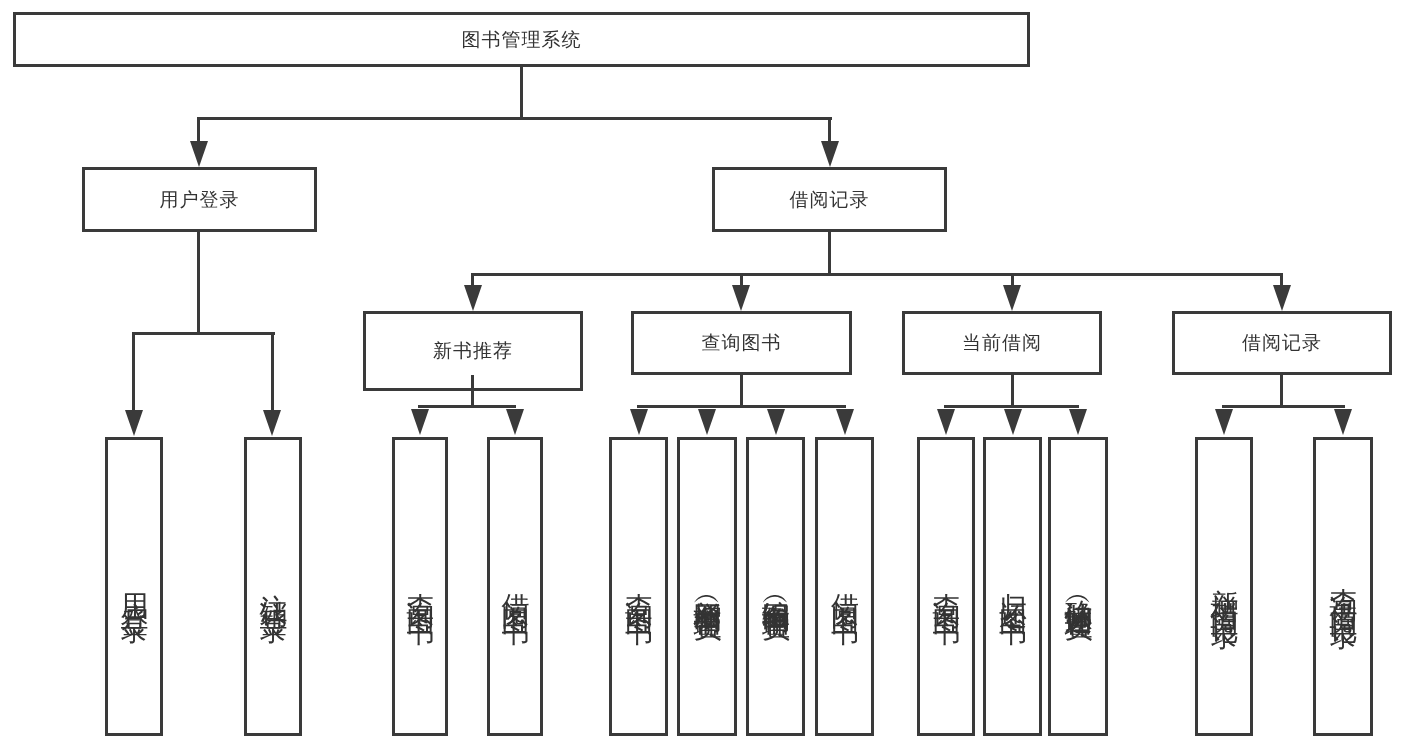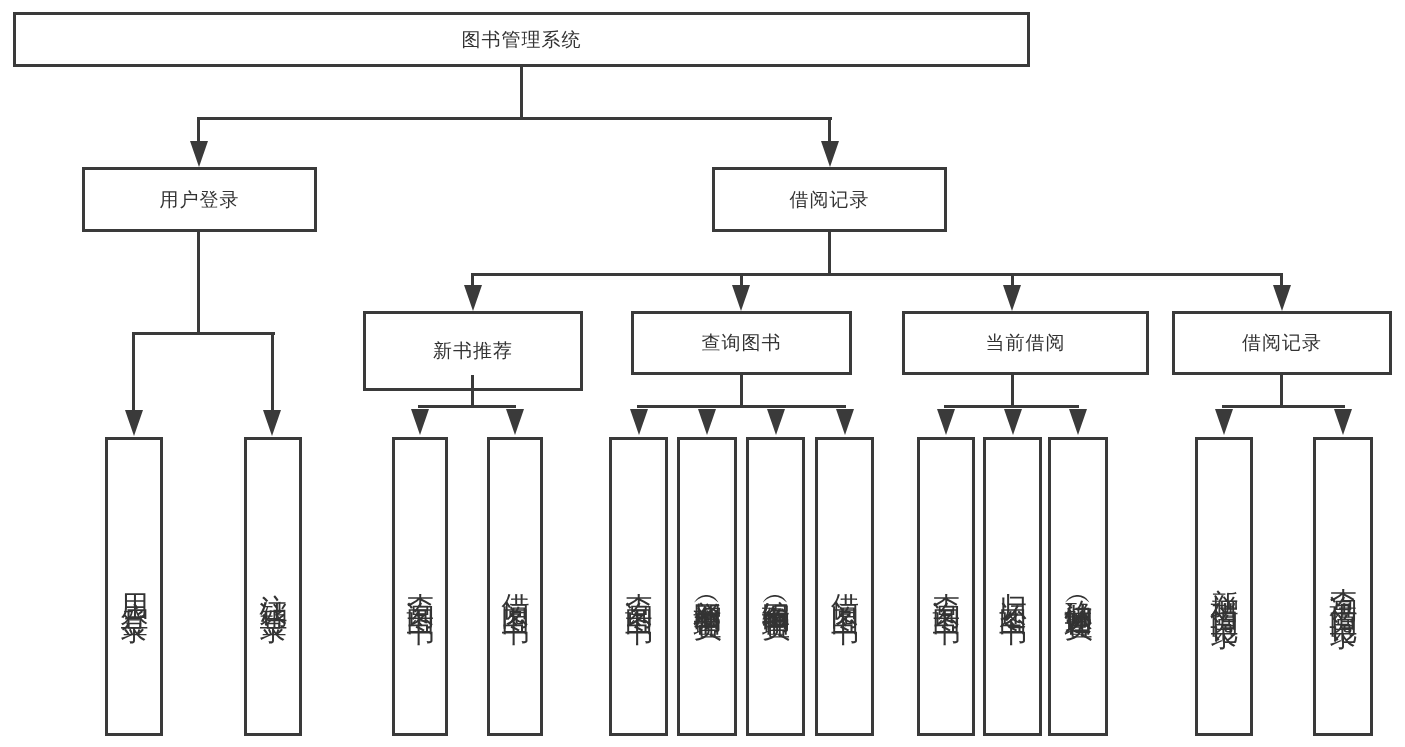--- a/index.html
+++ b/index.html
@@ -99,21 +99,21 @@
   <div class="arrow" style="left:732px;top:285px"></div>
   <div class="arrow" style="left:1003px;top:285px"></div>
   <div class="arrow" style="left:1273px;top:285px"></div>
 
   <div class="box" style="left:363px;top:311px;width:220px;height:80px">
     <span class="hlabel">新书推荐</span>
   </div>
   <div class="box" style="left:631px;top:311px;width:221px;height:64px">
     <span class="hlabel">查询图书</span>
   </div>
-  <div class="box" style="left:902px;top:311px;width:247px;height:64px">
+  <div class="box" style="left:902px;top:311px;width:200px;height:64px">
     <span class="hlabel">当前借阅</span>
   </div>
   <div class="box" style="left:1172px;top:311px;width:220px;height:64px">
     <span class="hlabel">借阅记录</span>
   </div>
 
   <div class="vl" style="left:471px;top:375px;height:33px"></div>
   <div class="hl" style="left:418px;top:405px;width:98px"></div>
   <div class="arrow" style="left:411px;top:409px"></div>
   <div class="arrow" style="left:506px;top:409px"></div>

